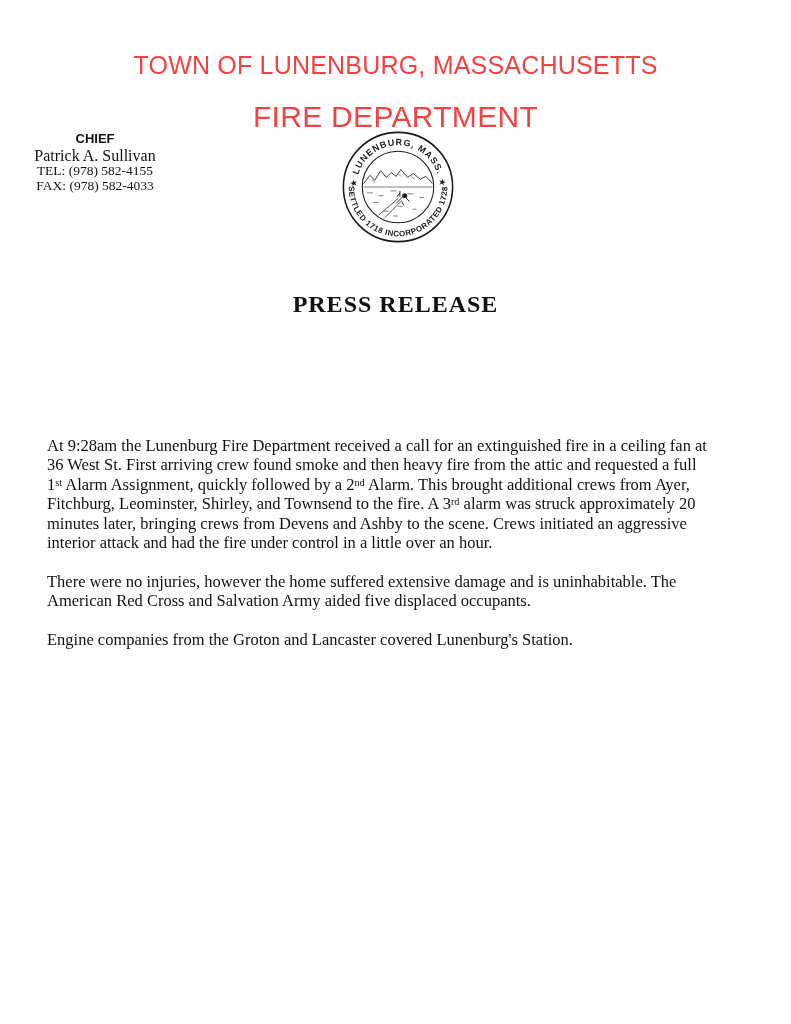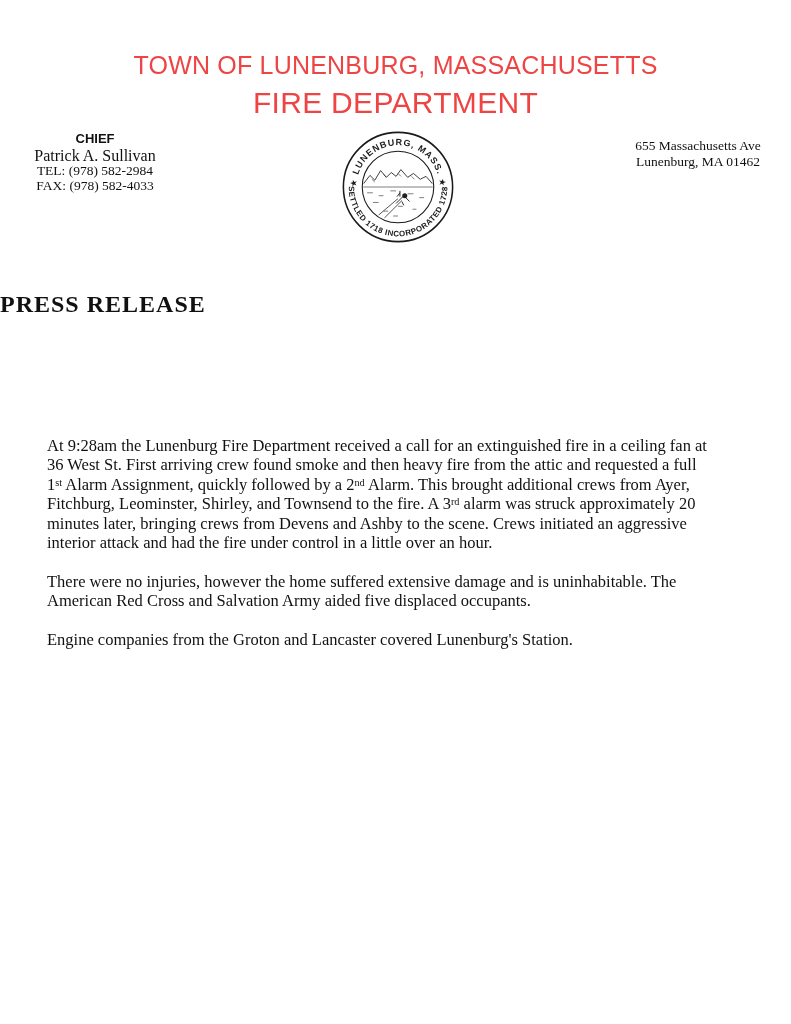--- a/index.html
+++ b/index.html
@@ -29,21 +29,21 @@
   }
   .masthead .town-line {
     font-size: 25px;
     letter-spacing: 0.2px;
     line-height: 30px;
   }
   .masthead .dept-line {
     font-size: 30px;
     letter-spacing: 0.3px;
     line-height: 34px;
-    margin-top: 6px;
+    margin-top: 20px;
   }
 
   
   .contact {
     position: absolute;
     left: 14px;
     top: 131px;
     width: 162px;
     text-align: center;
     color: #111;
@@ -102,20 +102,21 @@
     fill: #1a1a1a;
   }
 
   
   .pr-heading {
     position: absolute;
     top: 291px;
     left: 0;
     right: 0;
     margin: 0;
+    text-align: center;
     font-family: "Liberation Serif", "DejaVu Serif", serif;
     font-weight: bold;
     font-size: 24px;
     letter-spacing: 1px;
     color: #111;
   }
 
   
   .pr-subhead {
     position: absolute;
@@ -162,21 +163,21 @@
 <div class="page">
 
   <header class="masthead">
     <div class="town-line">TOWN OF LUNENBURG, MASSACHUSETTS</div>
     <div class="dept-line">FIRE DEPARTMENT</div>
   </header>
 
   <div class="contact">
     <div class="chief-label">CHIEF</div>
     <div class="chief-name">Patrick A. Sullivan</div>
-    <div class="phone-line">TEL: (978) 582-2984</div>
+    <div class="phone-line">TEL: (978) 582-4155</div>
     <div class="phone-line">FAX: (978) 582-4033</div>
   </div>
 
   <div class="seal">
     <svg viewBox="0 0 120 120" xmlns="http://www.w3.org/2000/svg">
       <defs>
         <path id="topArc" d="M 17.7,67.5 A 43,43 0 1 1 102.3,67.5"></path>
         <path id="botArc" d="M 9.8,51.1 A 51,51 0 1 0 110.2,51.1"></path>
         <clipPath id="innerClip">
             <circle cx="60" cy="60" r="36"></circle>
@@ -198,24 +199,20 @@
         <path d="M33,52 l3,3 M45,47 l3,3 M60,46 l3,3 M74,49 l3,3" stroke-width="0.6"></path>
         <path d="M23,60 H97" stroke-width="0.6"></path>
         <path d="M28,66 h6 M40,69 h5 M52,64 h6 M70,67 h6 M82,71 h5 M34,76 h6 M60,80 h5 M75,83 h4 M45,85 h5 M55,90 h5" stroke-width="0.6"></path>
         <path d="M40,89 L60,72 M46,92 L64,74" stroke-width="0.8"></path>
         <circle cx="67" cy="69" r="2.6" fill="#222" stroke="none"></circle>
         <path d="M62,64 l0,6 M62,66 l-3,4 M58,77 L66,69 L72,75 M64,75 l2,4" stroke-width="1"></path>
       </g>
     </svg>
   </div>
 
-  <div class="address">
-    <div>655 Massachusetts Ave</div>
-    <div>Lunenburg, MA 01462</div>
-  </div>
 
   <h1 class="pr-heading">PRESS RELEASE</h1>
 
 
   <div class="pr-body">
     <div>
         <p>At 9:28am the Lunenburg Fire Department received a call for an extinguished fire in a ceiling fan at 36 West St. First arriving crew found smoke and then heavy fire from the attic and requested a full 1<sup>st</sup> Alarm Assignment, quickly followed by a 2<sup>nd</sup> Alarm. This brought additional crews from Ayer, Fitchburg, Leominster, Shirley, and Townsend to the fire. A 3<sup>rd</sup> alarm was struck approximately 20 minutes later, bringing crews from Devens and Ashby to the scene. Crews initiated an aggressive interior attack and had the fire under control in a little over an hour.</p>
         <p>There were no injuries, however the home suffered extensive damage and is uninhabitable. The American Red Cross and Salvation Army aided five displaced occupants.</p>
         <p>Engine companies from the Groton and Lancaster covered Lunenburg's Station.</p>
       </div>

